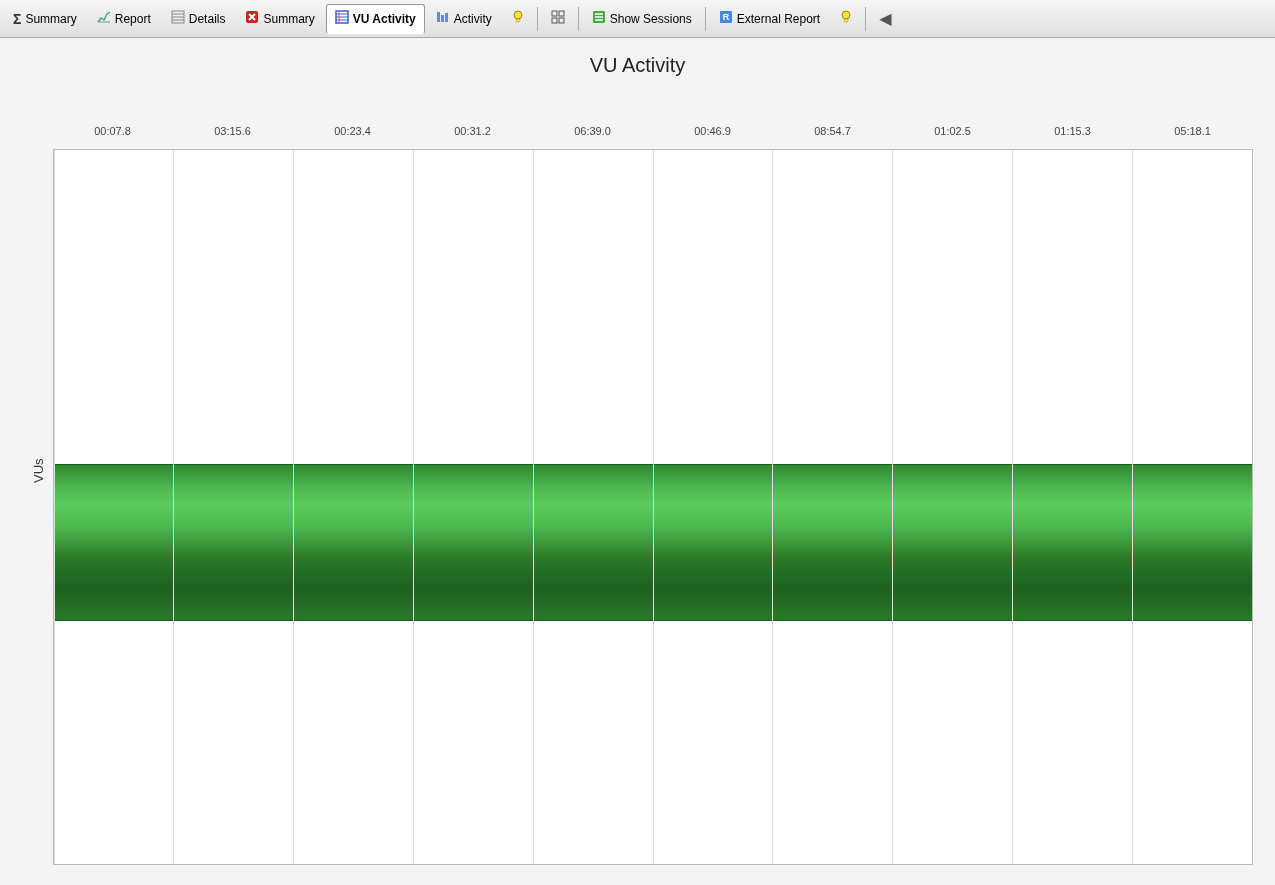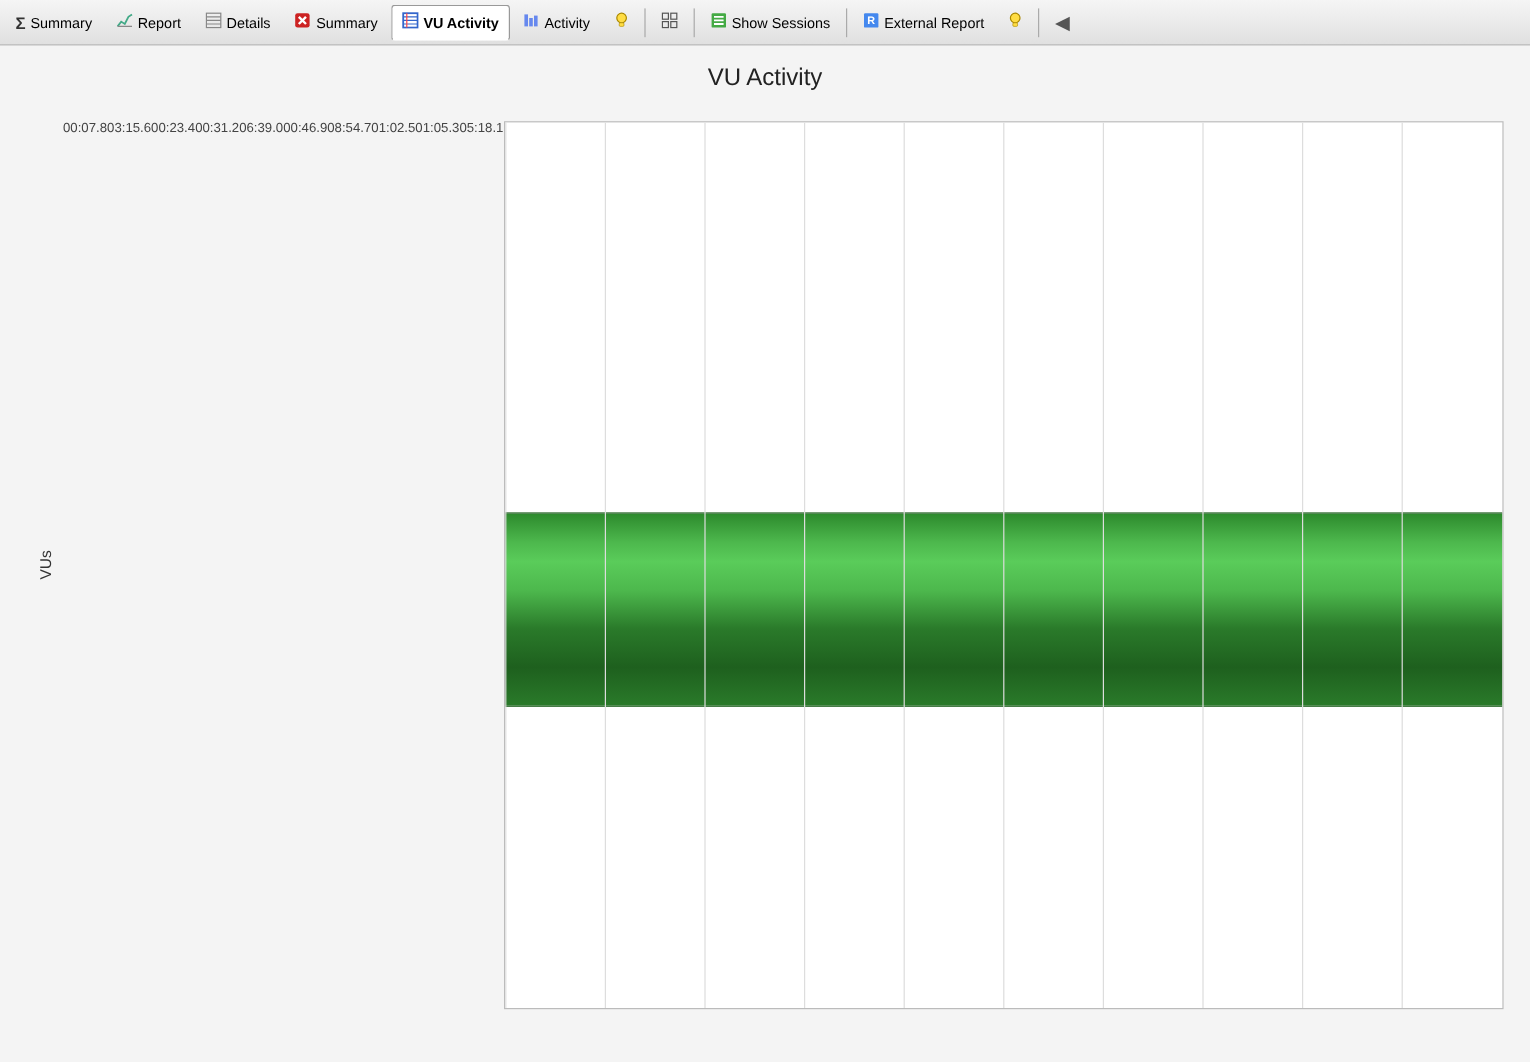--- a/index.html
+++ b/index.html
@@ -88,21 +88,22 @@
       transform: rotate(180deg);
       font-size: 13px;
       color: #333;
     }
 
     
     #chart-inner {
       flex: 1;
       height: 100%;
       display: flex;
-      flex-direction: row;
+      flex-direction: column;
+      margin-top: 24px;
     }
 
     
     #time-axis {
       display: flex;
       flex-direction: row;
       height: 20px;
       margin-bottom: 4px;
       padding-left: 0;
     }
@@ -293,21 +294,21 @@
       <div id="time-axis">
 
       <div class="time-label">00:07.8</div>
           <div class="time-label">03:15.6</div>
           <div class="time-label">00:23.4</div>
           <div class="time-label">00:31.2</div>
           <div class="time-label">06:39.0</div>
           <div class="time-label">00:46.9</div>
           <div class="time-label">08:54.7</div>
           <div class="time-label">01:02.5</div>
-          <div class="time-label">01:05.3</div>
+          <div class="time-label">01:15.3</div>
           <div class="time-label">05:18.1</div>
         </div>
 
       <div id="chart-plot">
 
         <div id="vu-bar" style="top: 44%; height: 22%;"></div>
 
       <div class="grid-line" style="left: 0%;"></div>
           <div class="grid-line" style="left: 10%;"></div>
           <div class="grid-line" style="left: 20%;"></div>

